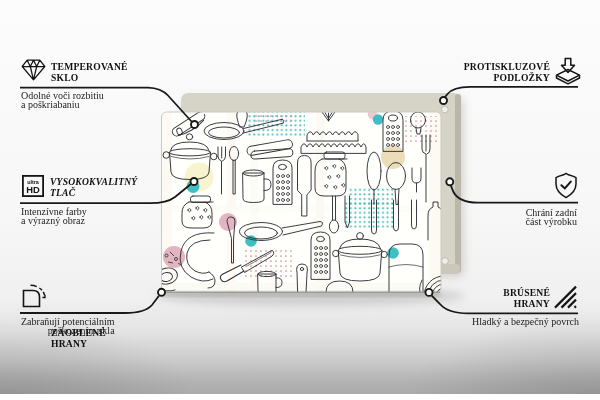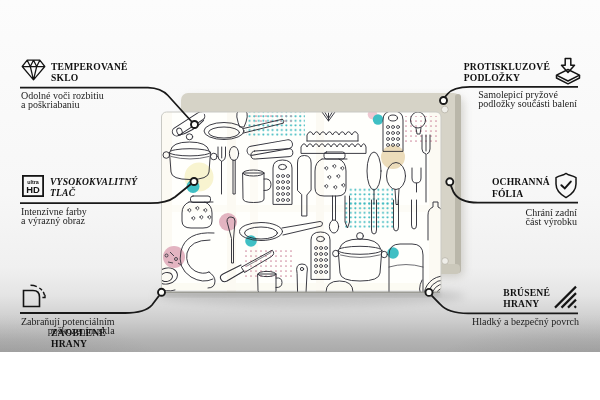--- a/index.html
+++ b/index.html
@@ -1,26 +1,26 @@
 <!DOCTYPE html>
 <html><head>
 <meta charset="utf-8">
 <style>
   html,body{margin:0;padding:0;}
   body{width:600px;height:400px;overflow:hidden;font-family:"Liberation Serif",serif;}
-  #stage{position:relative;width:600px;height:352px;
+  #stage{position:relative;width:600px;height:394px;
     background:
       radial-gradient(ellipse 270px 120px at 0px 400px, rgba(55,55,55,.20), rgba(55,55,55,0) 72%),
       radial-gradient(ellipse 270px 120px at 600px 400px, rgba(55,55,55,.20), rgba(55,55,55,0) 72%),
       linear-gradient(180deg,#fcfcfc 0%,#f7f7f7 55%,#f0f0f0 76%,#e4e4e4 84%,#cdcdcd 91%,#b4b4b4 96.5%,#aaaaaa 100%);
   }
   .t{position:absolute;color:#141414;}
   .title{font-weight:bold;font-size:9.6px;line-height:11.8px;letter-spacing:.2px;color:#101010;}
   .desc{font-size:10px;line-height:9.4px;color:#1c1c1c;}
-  .right{text-align:left;}
+  .right{text-align:right;}
 </style>
 </head>
 <body>
 <div id="stage">
 
 <svg width="600" height="400" viewBox="0 0 600 400" style="position:absolute;left:0;top:0">
   <defs>
     <clipPath id="boardclip">
           <rect x="161.5" y="112" width="279.5" height="180.5" rx="5"></rect>
         </clipPath>
@@ -357,31 +357,29 @@
 
   <svg width="26" height="28" viewBox="0 0 26 28" style="display:block">
     <path d="M10.2,1.5 H15.8 V8.3 H19.5 L13,15.5 L6.5,8.3 H10.2 Z" fill="none" stroke="#141414" stroke-width="1.5" stroke-linejoin="round"></path>
     <path d="M13,12.5 L24.5,18.2 L13,24 L1.5,18.2 Z" fill="none" stroke="#141414" stroke-width="1.5" stroke-linejoin="round"></path>
     <path d="M1.5,18.2 V21 L13,26.8 L24.5,21 V18.2" fill="none" stroke="#141414" stroke-width="1.5" stroke-linejoin="round"></path>
   </svg>
 </div>
 
 <div class="t title right" style="right:50px;top:60.5px;">PROTISKLUZOVÉ<br>PODLOŽKY</div>
 
-<div class="t desc right" style="right:23px;top:90px;">Samolepicí pryžové<br>podložky součásti balení</div>
 
 <div class="t" style="left:554px;top:172px;">
 
   <svg width="24" height="27" viewBox="0 0 24 27" style="display:block">
     <path d="M12,1.4 L14.5,2.8 L19.5,4.4 L22,5.6 L22,12 Q22,20 12,25.6 Q2,20 2,12 L2,5.6 L4.5,4.4 L9.5,2.8 Z" fill="none" stroke="#141414" stroke-width="1.5" stroke-linejoin="round"></path>
     <path d="M7.4,13.2 L10.8,16.4 L16.8,9.6" fill="none" stroke="#141414" stroke-width="2" stroke-linecap="round"></path>
   </svg>
 </div>
 
-<div class="t title right" style="right:50px;top:176px;">OCHRANNÁ<br>FÓLIA</div>
 
 <div class="t desc right" style="right:23px;top:207.5px;">Chrání zadní<br>část výrobku</div>
 
 <div class="t" style="left:554px;top:285px;">
 
   <svg width="24" height="24" viewBox="0 0 24 24" style="display:block">
     <g stroke="#141414" stroke-width="2.2" fill="none">
       <path d="M1,22.6 L22,1.6"></path>
       <path d="M7.5,22.6 L22,8.1"></path>
       <path d="M14,22.6 L22,14.6"></path>

